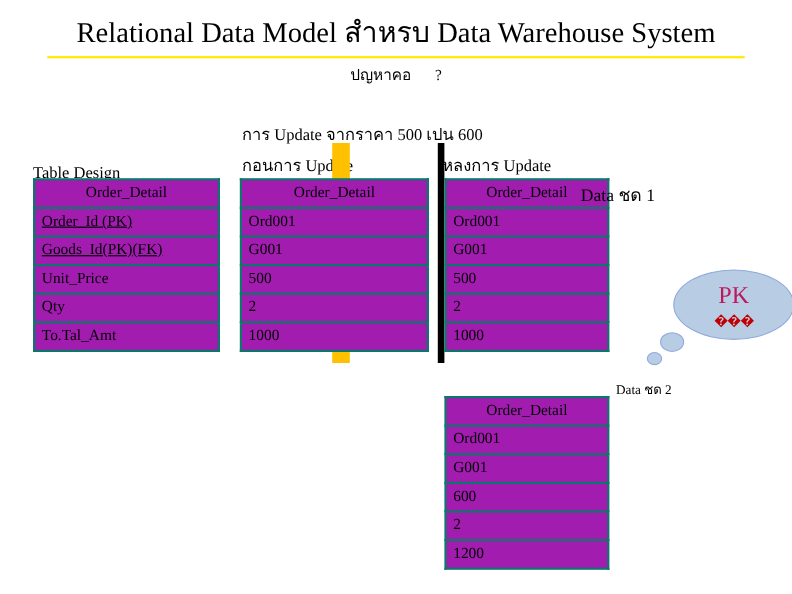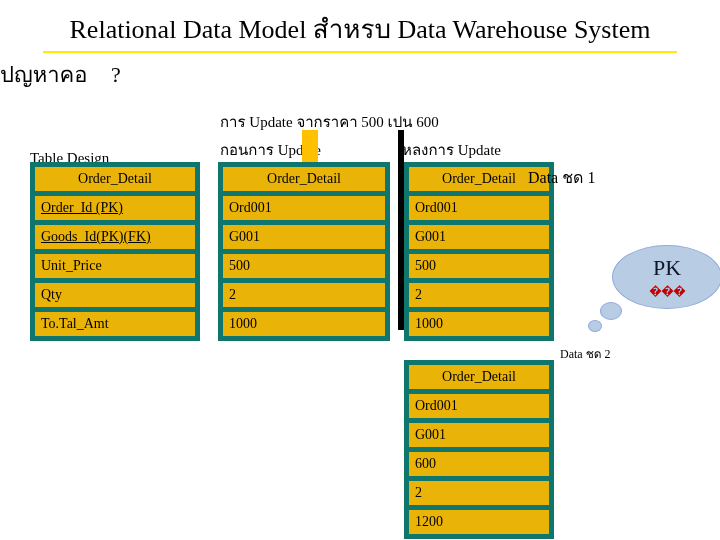--- a/index.html
+++ b/index.html
@@ -17,21 +17,22 @@
     padding: 8px 0 2px 0;
     position: relative;
   }
   .title-underline {
     height: 2px;
     background: #ffea00;
     width: 88%;
     margin: 0 auto 4px auto;
   }
   .subtitle {
-    font-size: 22px;
+    font-size: 14px;
+    text-align: center;
     margin-top: 4px;
   }
   .qmark {
     display: inline-block;
     margin-left: 18px;
   }
   .update-line {
     font-size: 15px;
     position: absolute;
     left: 220px;
@@ -71,24 +72,24 @@
     width: 6px;
     height: 200px;
     background: #000;
   }
   .tbl {
     position: absolute;
     border-collapse: collapse;
     font-size: 14px;
   }
   .tbl td {
-    border: 5px solid #0f766e;
+    border: 2px solid #0f766e;
     padding: 4px 6px;
     height: 26px;
-    background: #eab308;
+    background: #a21caf;
   }
   .tbl .hdr {
     text-align: center;
   }
   .pk { text-decoration: underline; margin-left: 12px; }
   .tbl-design { left: 30px; top: 162px; width: 170px; }
   .tbl-design td { width: 170px; }
   .tbl-before { left: 218px; top: 162px; width: 172px; }
   .tbl-before td { width: 172px; }
   .tbl-after { left: 404px; top: 162px; width: 150px; }
@@ -116,21 +117,21 @@
     background: #b8cce4;
     border: 1px solid #8faadc;
     border-radius: 50% / 50%;
     display: flex;
     flex-direction: column;
     align-items: center;
     justify-content: center;
     font-size: 18px;
   }
   .callout .pk-text {
-    color: #0f172a;
+    color: #be185d;
     font-size: 22px;
     font-weight: normal;
   }
   .callout .boxes {
     font-size: 13px;
     color: #c00000;
     letter-spacing: -1px;
   }
   .callout-tail {
     position: absolute;

